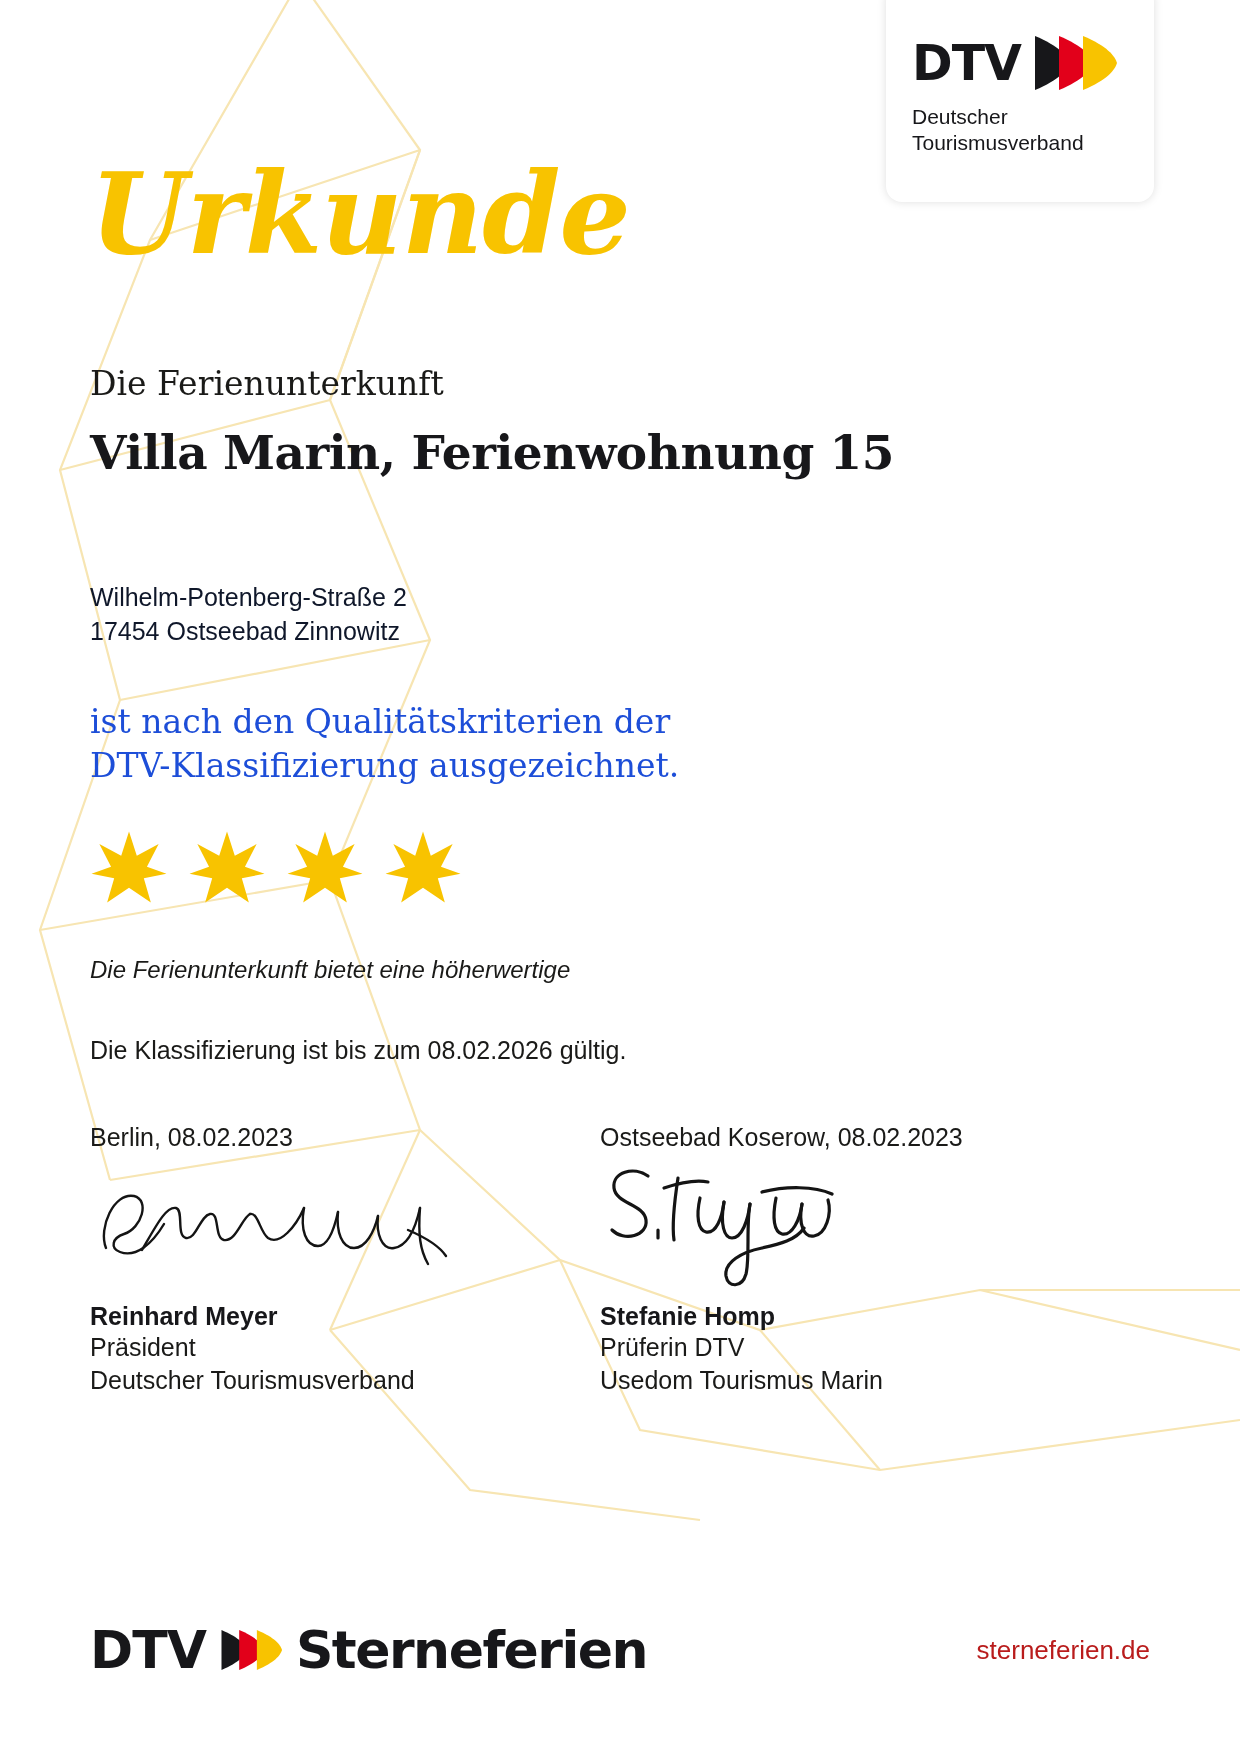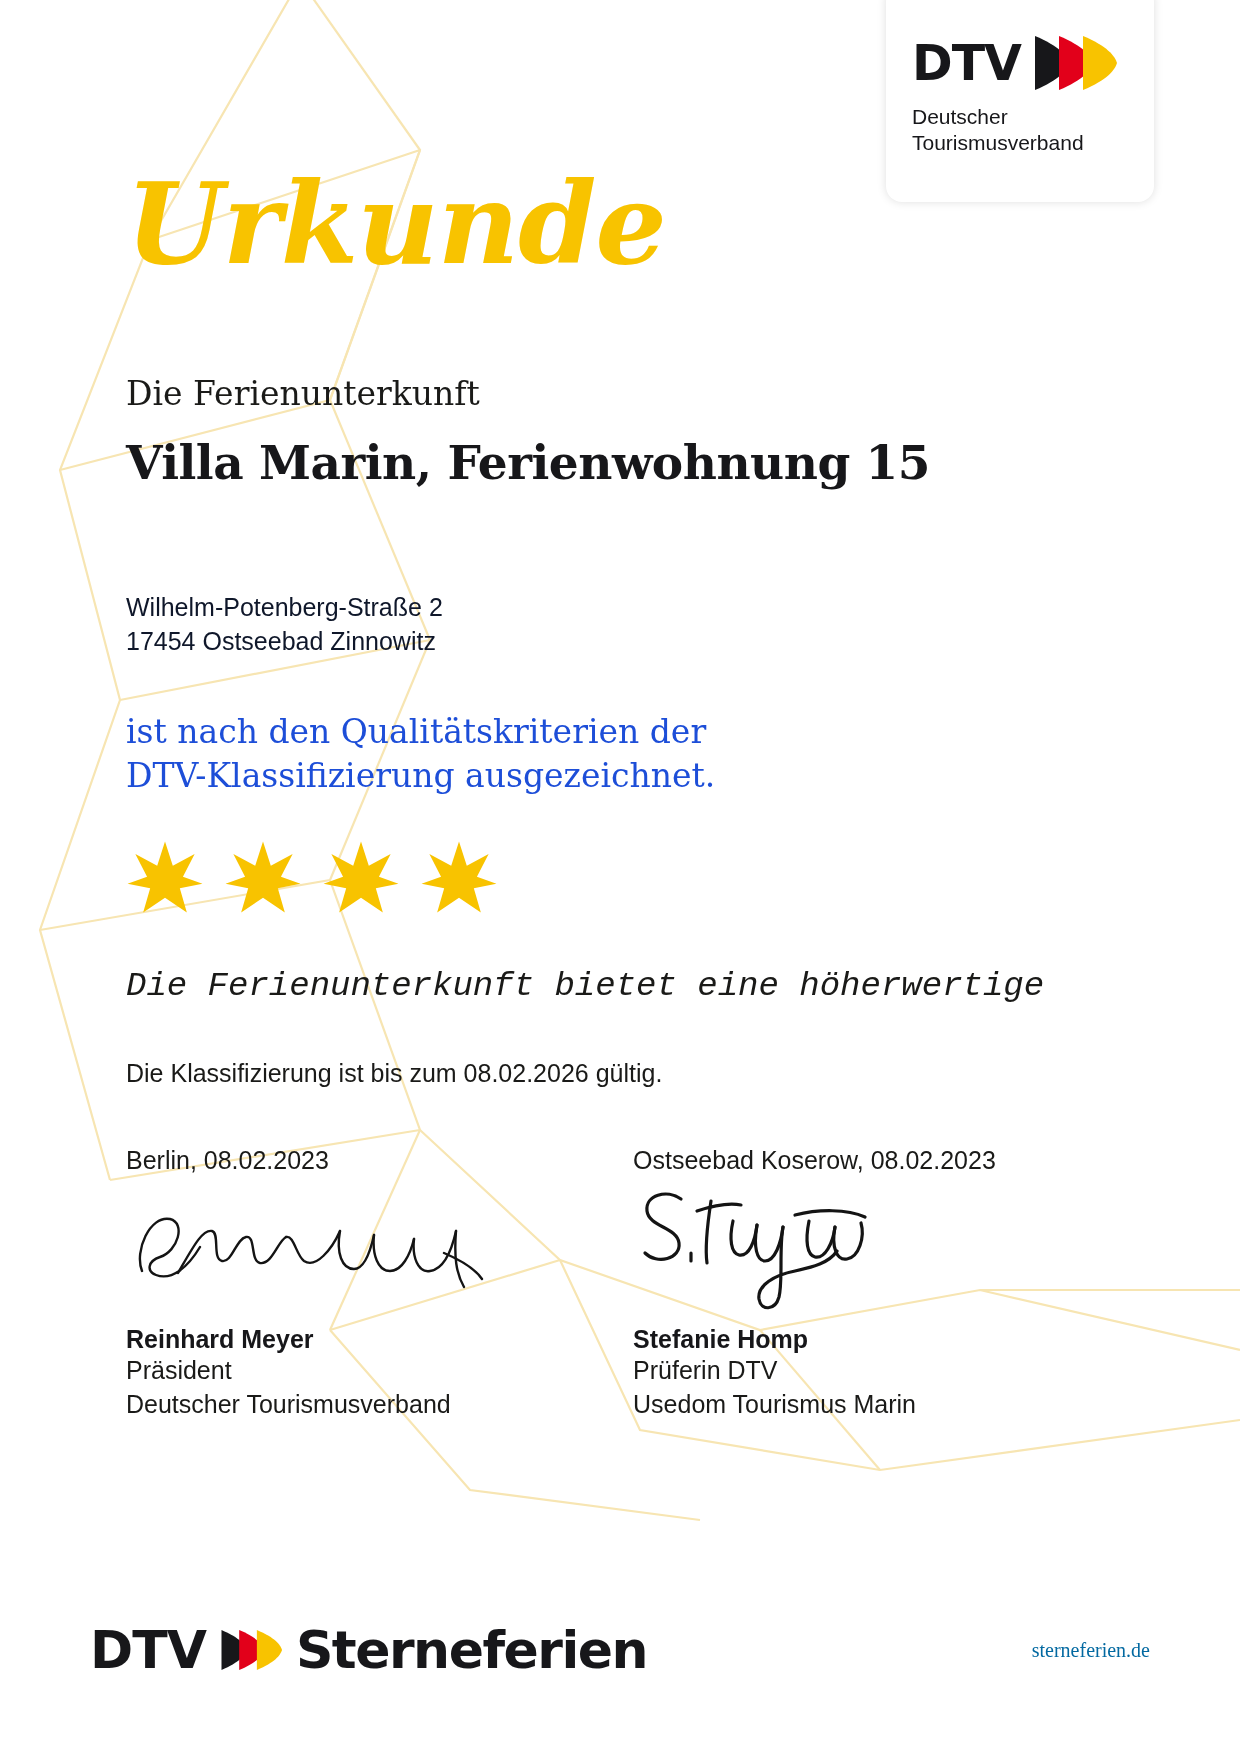--- a/index.html
+++ b/index.html
@@ -64,22 +64,21 @@
     font-family: "Liberation Sans", sans-serif;
   }
 
   
   .chevs { display: inline-block; line-height: 0; }
 
   
   .sheet {
     position: relative;
     z-index: 2;
-    padding: 18px 90px;
-    margin-left: 36px;
+    padding: 8px 90px;
   }
 
   .title {
     font-family: "DejaVu Serif", serif;
     font-style: italic;
     font-weight: 700;
     font-size: 112px;
     color: #f8c300;
     letter-spacing: -1px;
     margin: 0;
@@ -118,23 +117,23 @@
     color: #1d4ed8;
   }
 
   .stars {
     margin-top: 42px;
     display: flex;
     gap: 20px;
   }
 
   .comfort {
-    font-family: Liberation Mono, monospace;
+    font-family: Liberation Sans, sans-serif;
     font-style: italic;
-    font-size: 34px;
+    font-size: 24px;
     line-height: 1.33;
     margin-top: 42px;
     color: #1a1a18;
   }
 
   .validity {
     margin-top: 50px;
     font-size: 25px;
     color: #1a1a18;
   }
@@ -190,23 +189,22 @@
   }
   .footer-word {
     font-family: "DejaVu Sans", sans-serif;
     font-weight: 700;
     font-size: 52px;
     letter-spacing: -1.5px;
     color: #17171a;
     line-height: 1;
   }
   .footer-url {
-    font-size: 20px;
-    color: #0369a1;
-    font-family: Liberation Serif, serif;
+    font-size: 26px;
+    color: #b91c1c;
   }
 </style>
 </head>
 <body>
 
 <svg class="bg-art" viewBox="0 0 1240 1754" xmlns="http://www.w3.org/2000/svg">
   <g fill="none" stroke="#f7e5b2" stroke-width="2.2">
     <path d="M300 -20 L150 240 L60 470 L120 700 L40 930 L110 1180"></path>
     <path d="M300 -20 L420 150 L330 400 L430 640 L330 880 L420 1130 L330 1330"></path>
     <path d="M150 240 L420 150"></path>

